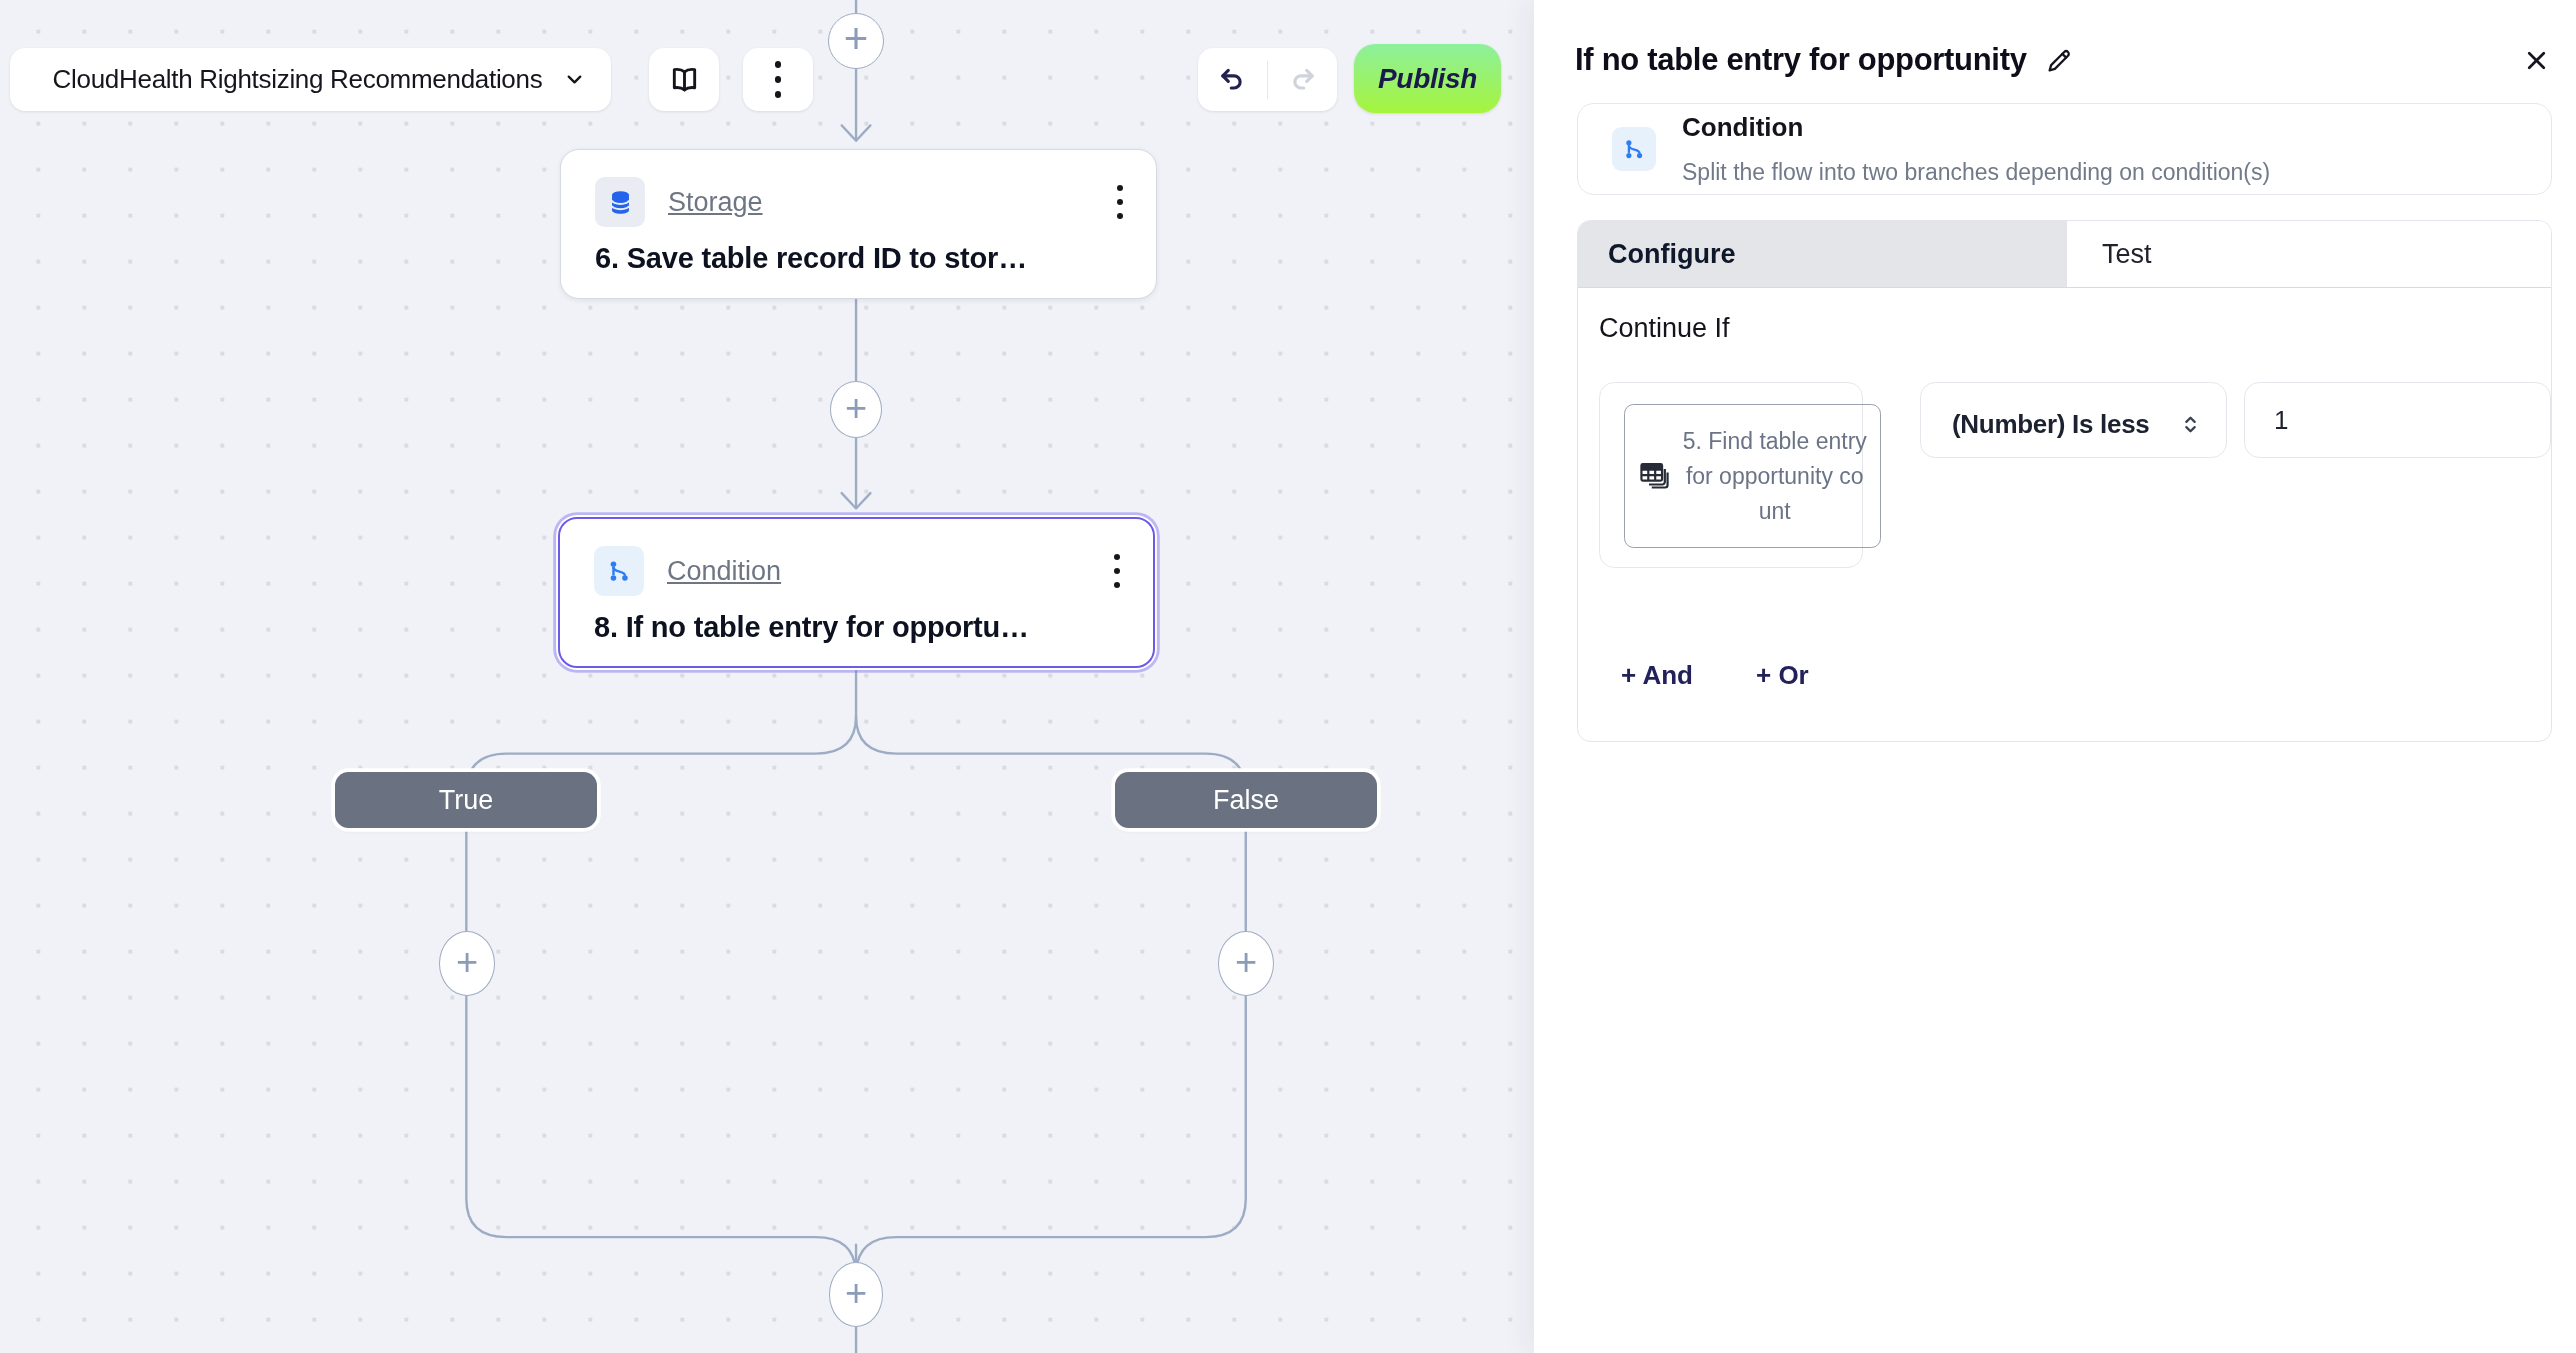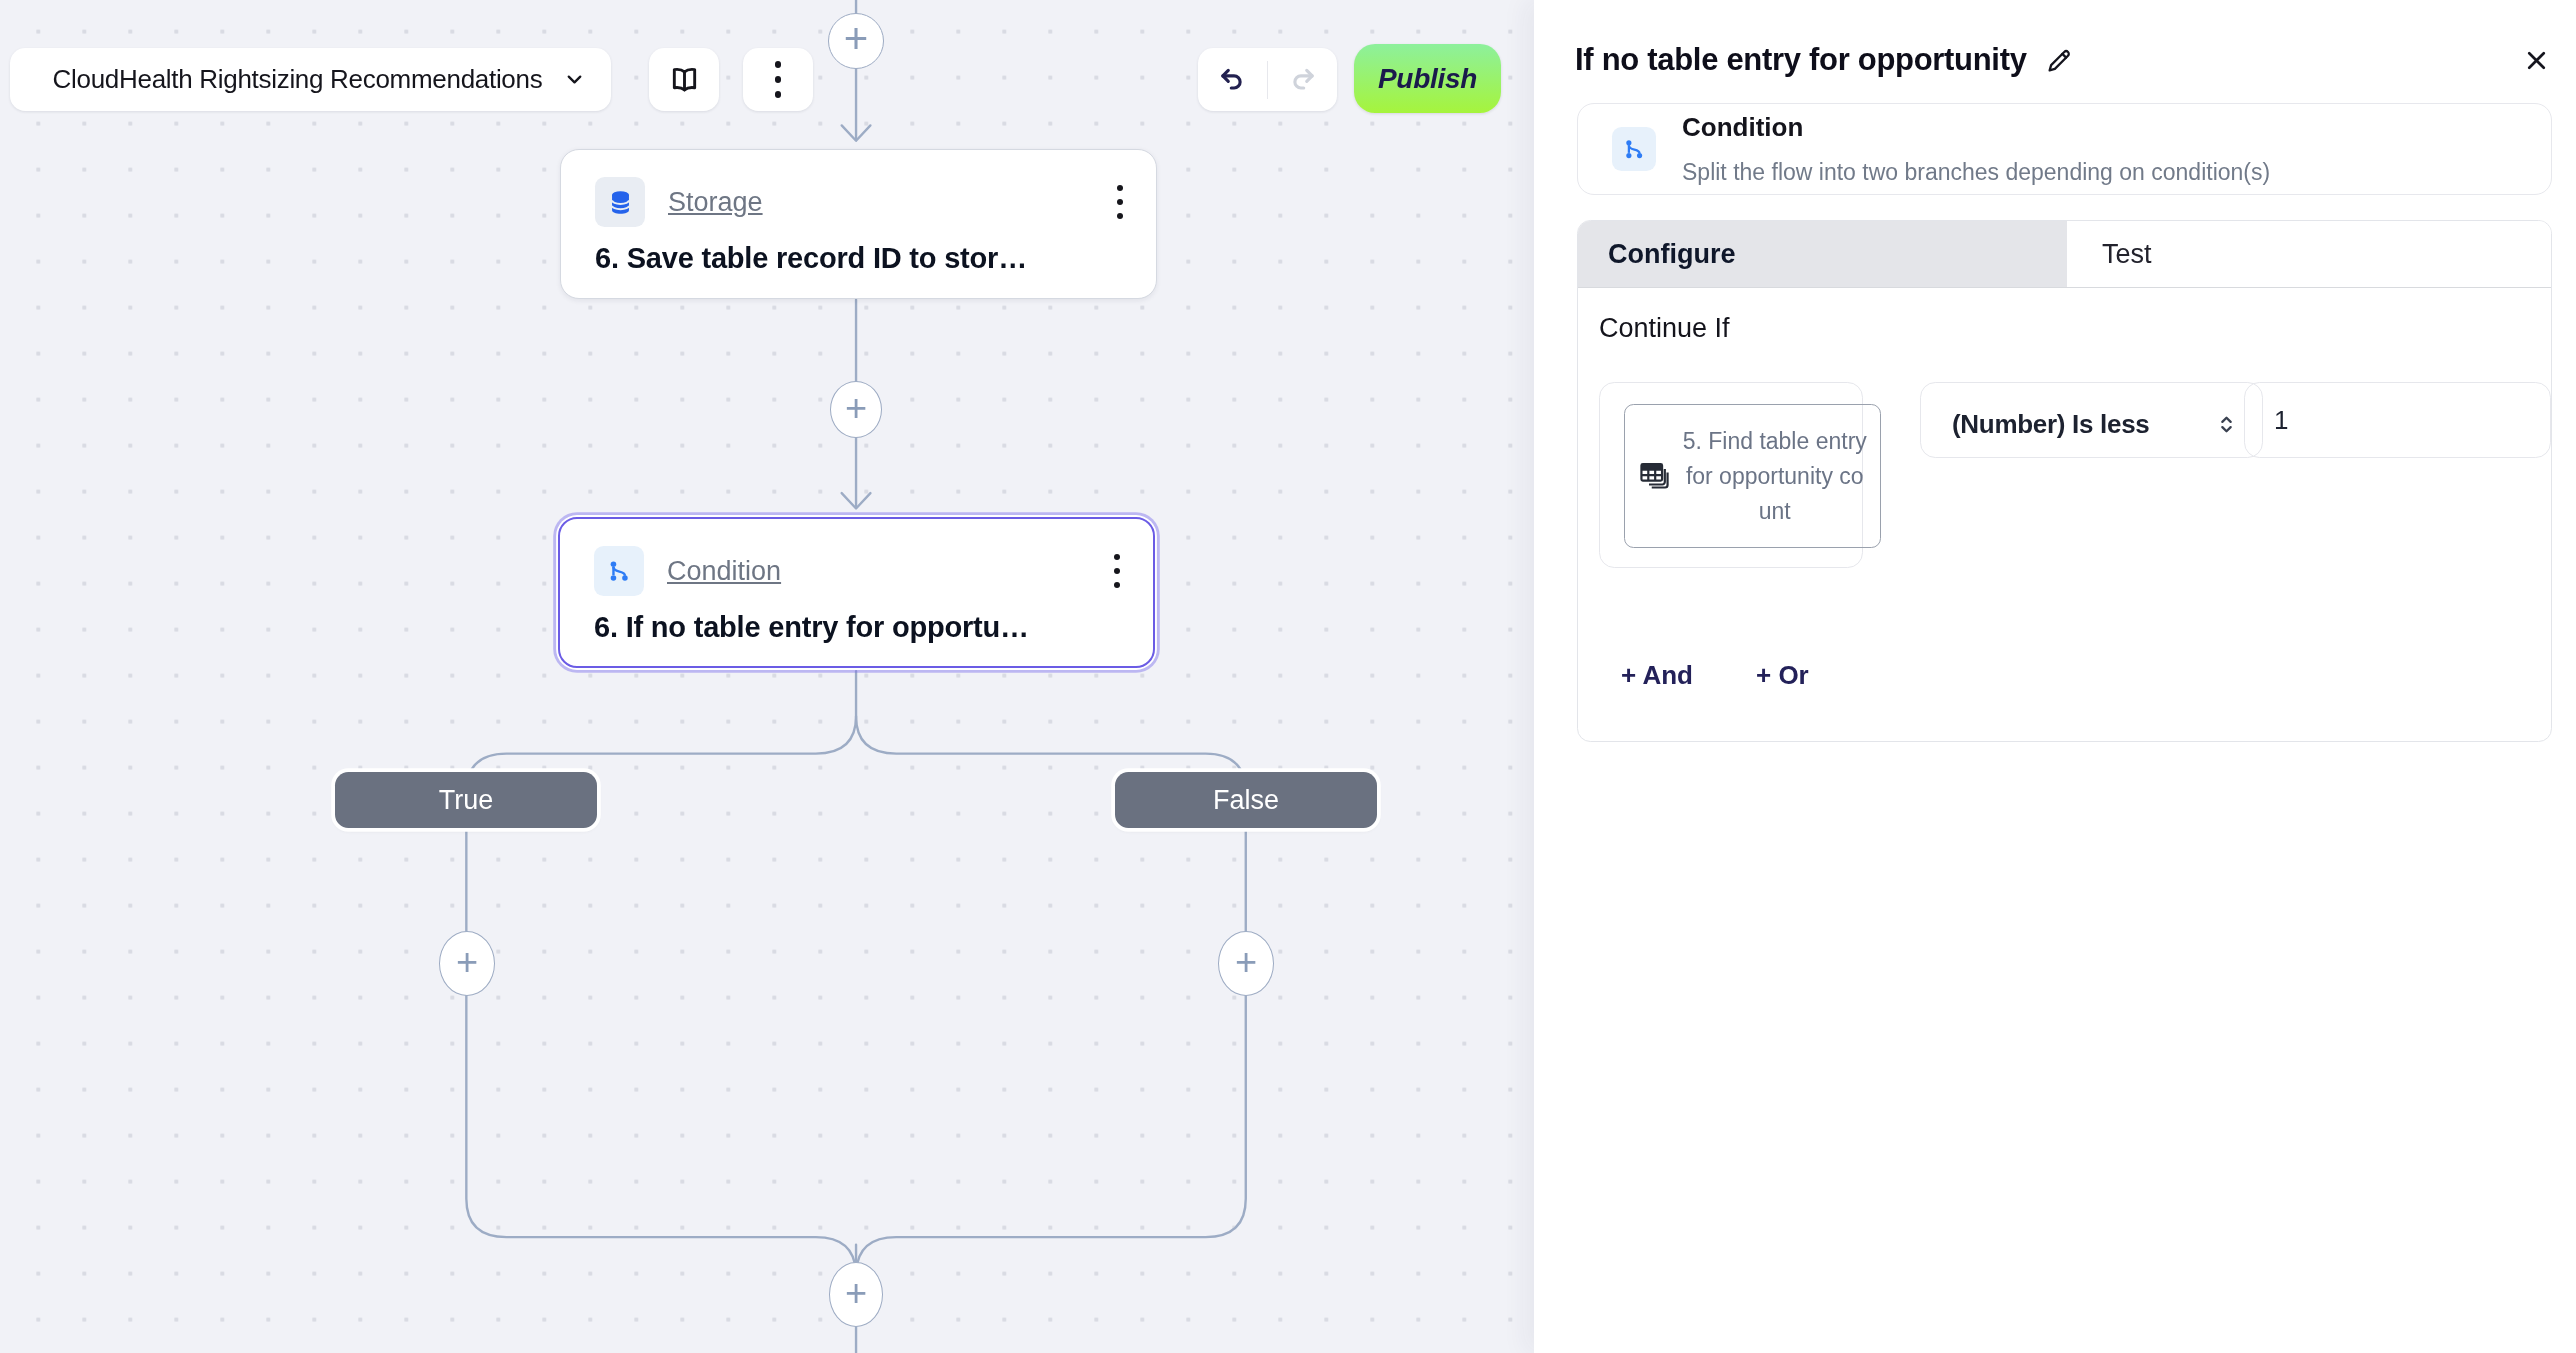--- a/index.html
+++ b/index.html
@@ -83,21 +83,21 @@
   #tab-test{flex:1;background:#fff;padding-left:35px;font-size:27px;font-weight:500;color:#22222c;}
 
   #continue-if{position:absolute;left:21px;top:92px;font-size:27px;color:#14141c;}
 
   #cond-field{position:absolute;left:21px;top:161px;width:264px;height:186px;border:1.4px solid #e6e7ec;
     border-radius:15.3px;cursor:pointer;}
   #cond-chip{position:absolute;left:24px;top:21px;width:257px;height:144px;border:1.9px solid #9aa1ad;border-radius:9.6px;
     display:flex;align-items:center;padding:0 11.5px 0 13.4px;gap:9.6px;}
   #cond-chip .txt{flex:1;font-size:23px;color:#6b7486;line-height:35px;text-align:center;word-break:break-all;}
 
-  #cond-operator{position:absolute;left:342px;top:161px;width:343px;height:76px;border:1.4px solid #e6e7ec;
+  #cond-operator{position:absolute;left:342px;top:161px;width:307px;height:76px;border:1.4px solid #e6e7ec;
     border-radius:15.3px;display:flex;align-items:center;padding:8px 23px 0 31px;cursor:pointer;}
   #cond-operator .lbl{flex:1;font-size:26px;font-weight:600;color:#1d2230;letter-spacing:-0.3px;}
 
   #cond-value{position:absolute;left:666px;top:161px;width:307px;height:76px;border:1.4px solid #e6e7ec;
     border-radius:15.3px;display:flex;align-items:center;}
   #cond-value input{border:none;outline:none;width:100%;height:100%;border-radius:15.3px;
     padding:0 29px;font-size:26px;color:#1d2230;background:transparent;}
 
   #andor-row{position:absolute;left:43px;top:439px;display:flex;gap:63px;}
   .andor{font-size:26px;font-weight:600;color:#232159;cursor:pointer;}
@@ -191,21 +191,21 @@
             <circle cx="16.5" cy="17.4" r="2.3" fill="#2e7cf5"></circle>
           </svg>
         </span>
         <span class="ntype">Condition</span>
         <span class="ndots">
             <i></i>
             <i></i>
             <i></i>
           </span>
       </div>
-      <div class="ntitle">6. If no table entry for opportu…</div>
+      <div class="ntitle">8. If no table entry for opportu…</div>
     </div>
 
     <div class="badge" id="badge-false">False</div>
     <div class="badge" id="badge-true">True</div>
 
     <div class="plus" id="plus-top">
         <span>+</span>
       </div>
     <div class="plus" id="plus-mid">
         <span>+</span>

